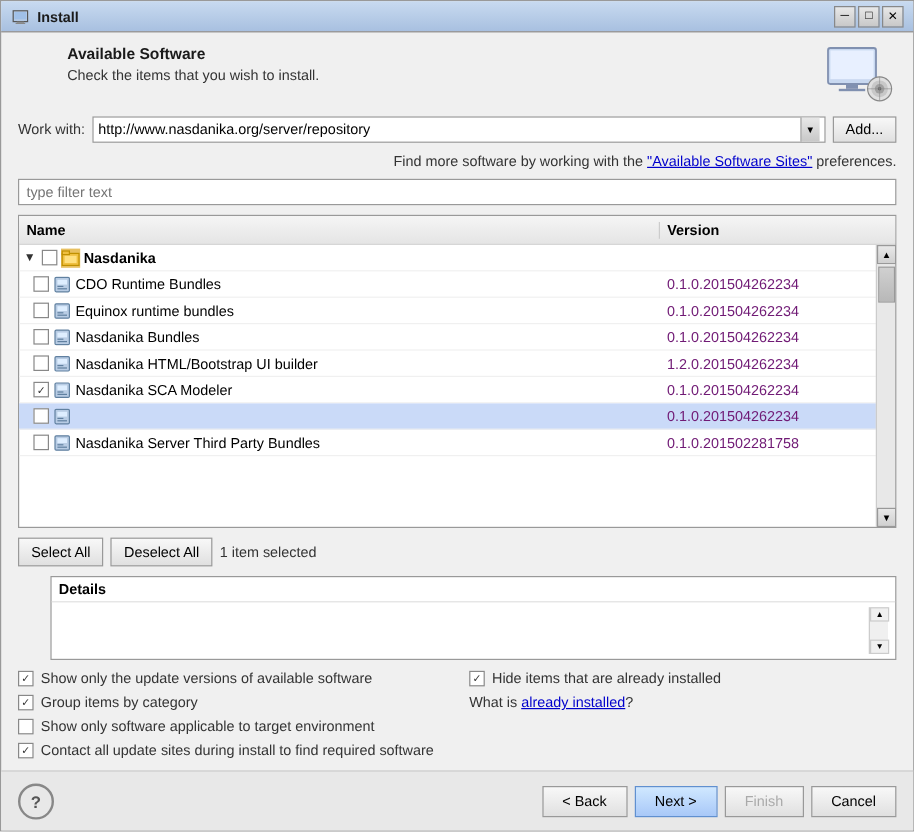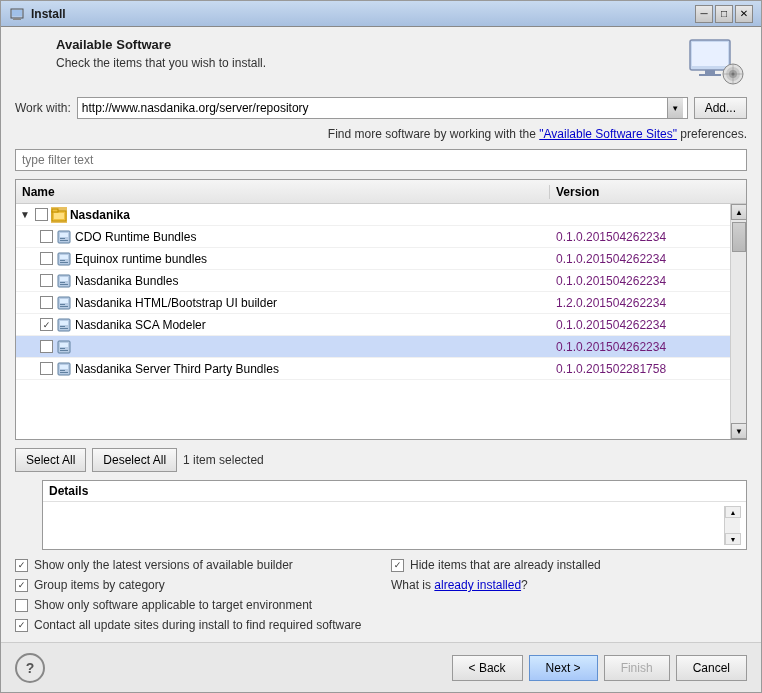--- a/index.html
+++ b/index.html
@@ -370,21 +370,21 @@
     .nav-btn:disabled, .nav-btn.disabled {
       color: #aaa;
       cursor: default;
     }
     .expand-arrow {
       font-size: 10px;
       color: #333;
       margin-right: 2px;
     }
     .indent-1 { padding-left: 4px; }
-    .indent-2 { padding-left: 24px; }
+    .indent-2 { padding-left: 12px; }
     .what-installed {
       font-size: 12px;
       color: #333;
     }
     .what-installed a {
       color: #0000cc;
       text-decoration: underline;
       cursor: pointer;
     }
   </style>
@@ -621,21 +621,21 @@
           <div style="width:16px;height:12px;display:flex;align-items:center;justify-content:center;font-size:7px;cursor:pointer;border:1px solid #ccc;">▼</div>
         </div>
       </div>
     </div>
 
     <div class="checkboxes-section">
       <div class="two-col">
 
         <div class="checkbox-row">
           <div class="cb-box checked"></div>
-          <span class="cb-label">Show only the latest versions of available builder</span>
+          <span class="cb-label">Show only the update versions of available software</span>
         </div>
 
         <div class="checkbox-row">
           <div class="cb-box checked"></div>
           <span class="cb-label">Hide items that are already installed</span>
         </div>
 
         <div class="checkbox-row">
           <div class="cb-box checked"></div>
           <span class="cb-label">Group items by category</span>

